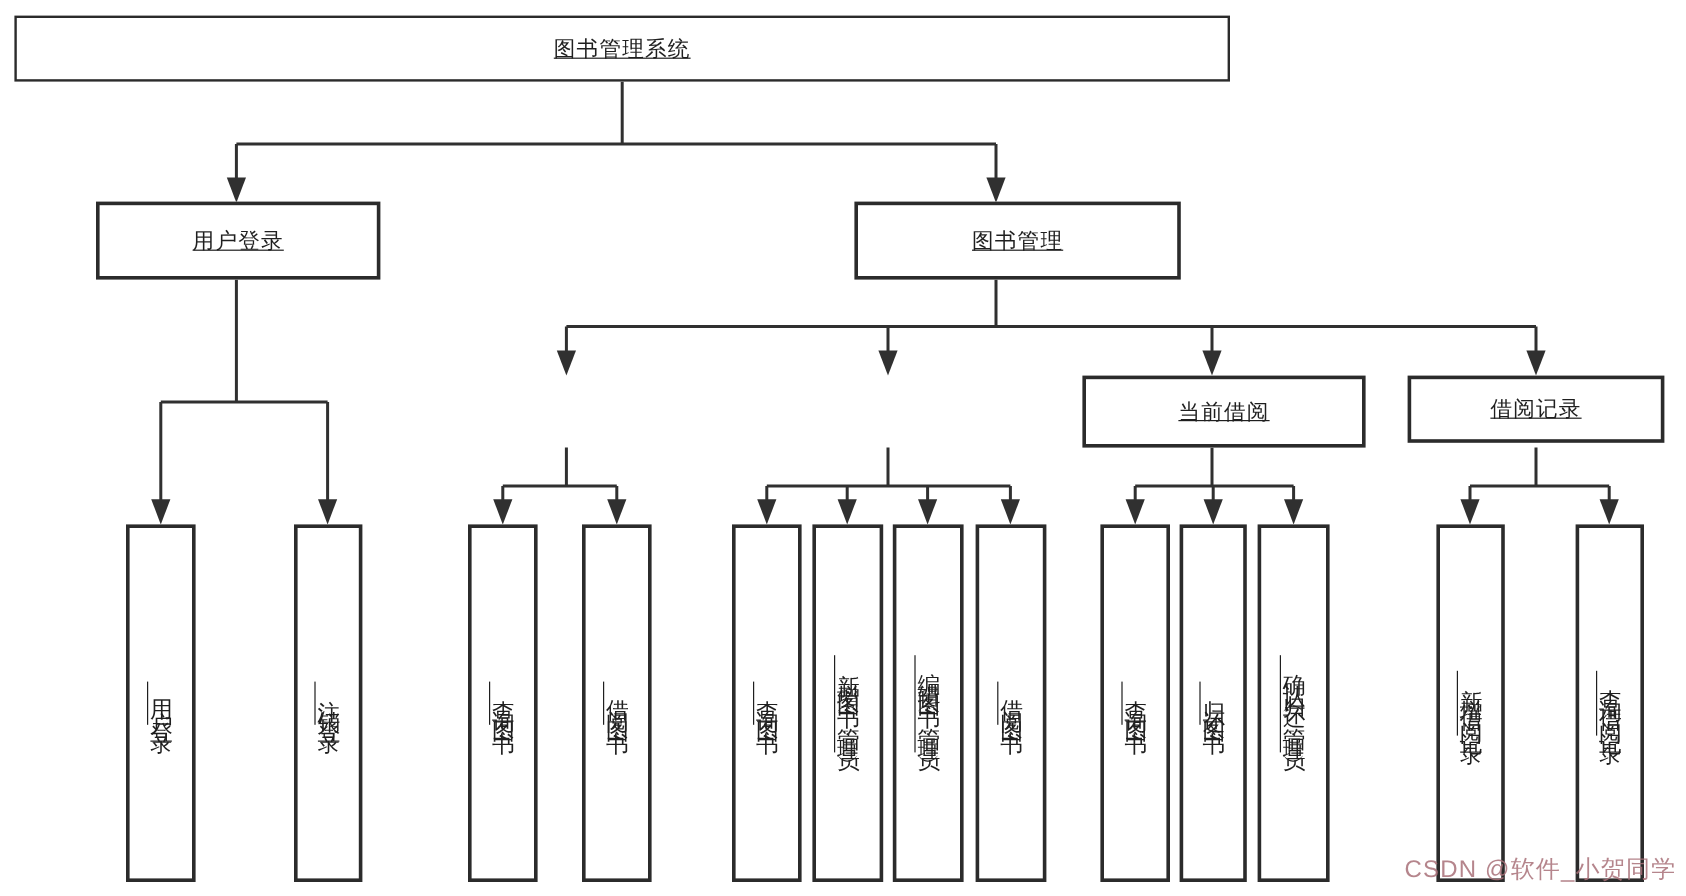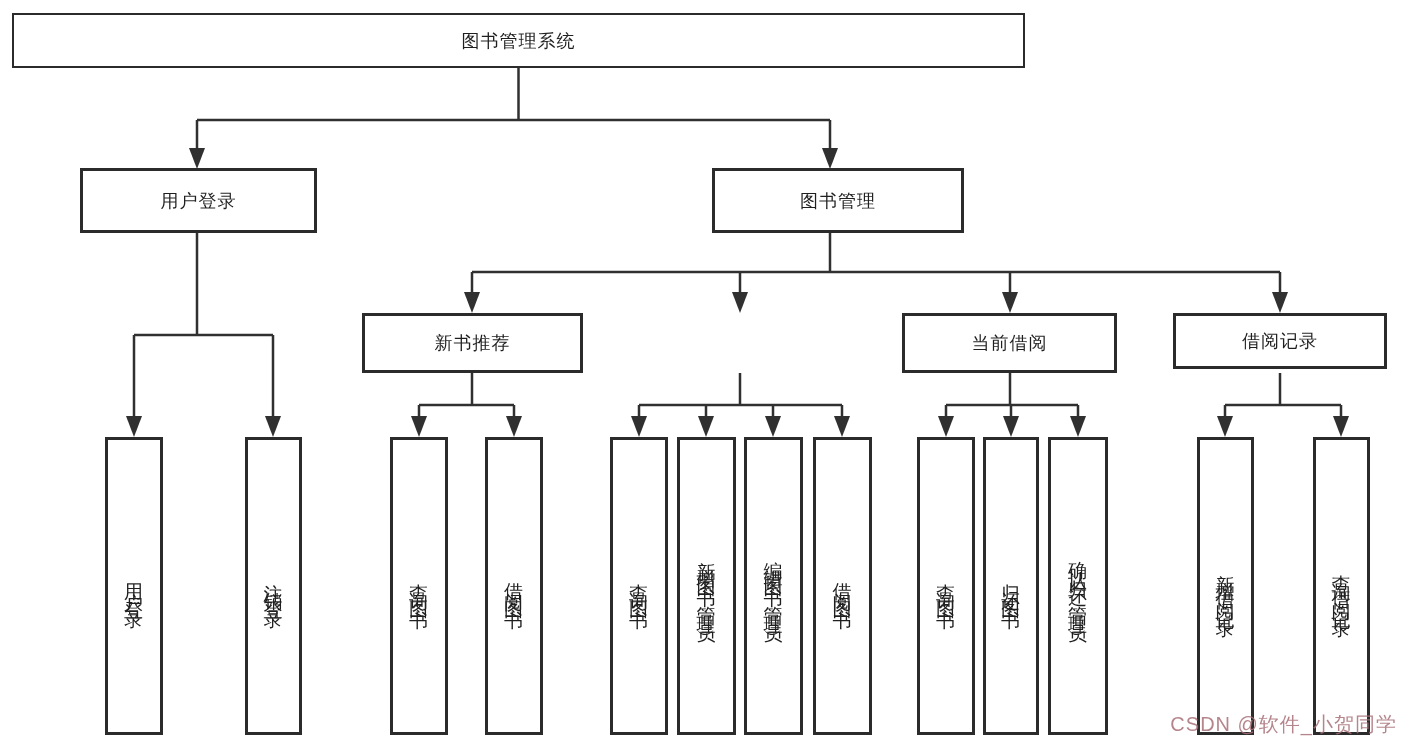--- a/index.html
+++ b/index.html
@@ -4,21 +4,21 @@
 <style>
   html,body{margin:0;padding:0;background:#fff;}
   .canvas{
     position:relative;width:1405px;height:747px;background:#ffffff;
     font-family:"Liberation Sans",sans-serif;overflow:hidden;
   }
   .connectors{position:absolute;left:0;top:0;z-index:1;}
   .node{
     position:absolute;background:#ffffff;border:3px solid #2b2b2b;
     box-sizing:border-box;display:flex;align-items:center;justify-content:center;
-    color:#1f1f1f;z-index:2;
+    color:#1f1f1f;z-index:2;text-decoration:underline;
   }
   .node.thin{border-width:2px;}
   .node.h span{font-size:18px;letter-spacing:1px;white-space:nowrap;}
   .node.v span{
     writing-mode:vertical-rl;text-orientation:mixed;
     font-size:19px;letter-spacing:9px;line-height:1;
   }
   .watermark{
     position:absolute;right:8px;top:711px;z-index:3;
     font-size:20px;letter-spacing:1px;color:rgba(168,112,120,0.85);
@@ -64,28 +64,25 @@
     </g>
   </svg>
 
   <div class="node h thin" style="left:12px;top:13px;width:1013px;height:55px">
     <span>图书管理系统</span>
   </div>
 
   <div class="node h" style="left:80px;top:168px;width:237px;height:65px">
     <span>用户登录</span>
   </div>
-  <div class="node h" style="left:712px;top:168px;width:252px;height:65px">
+  <div class="node h" style="left:712px;top:168px;width:272px;height:65px">
     <span>图书管理</span>
   </div>
 
-  <div class="node h" style="left:362px;top:313px;width:221px;height:60px">
-    <span>新书推荐</span>
-  </div>
-  <div class="node h" style="left:902px;top:313px;width:215px;height:60px">
+  <div class="node h" style="left:902px;top:313px;width:236px;height:60px">
     <span>当前借阅</span>
   </div>
   <div class="node h" style="left:1173px;top:313px;width:214px;height:56px">
     <span>借阅记录</span>
   </div>
 
   <div class="node v" style="left:105px;top:437px;width:58px;height:298px">
     <span>用户登录</span>
   </div>
   <div class="node v" style="left:245px;top:437px;width:57px;height:298px">

